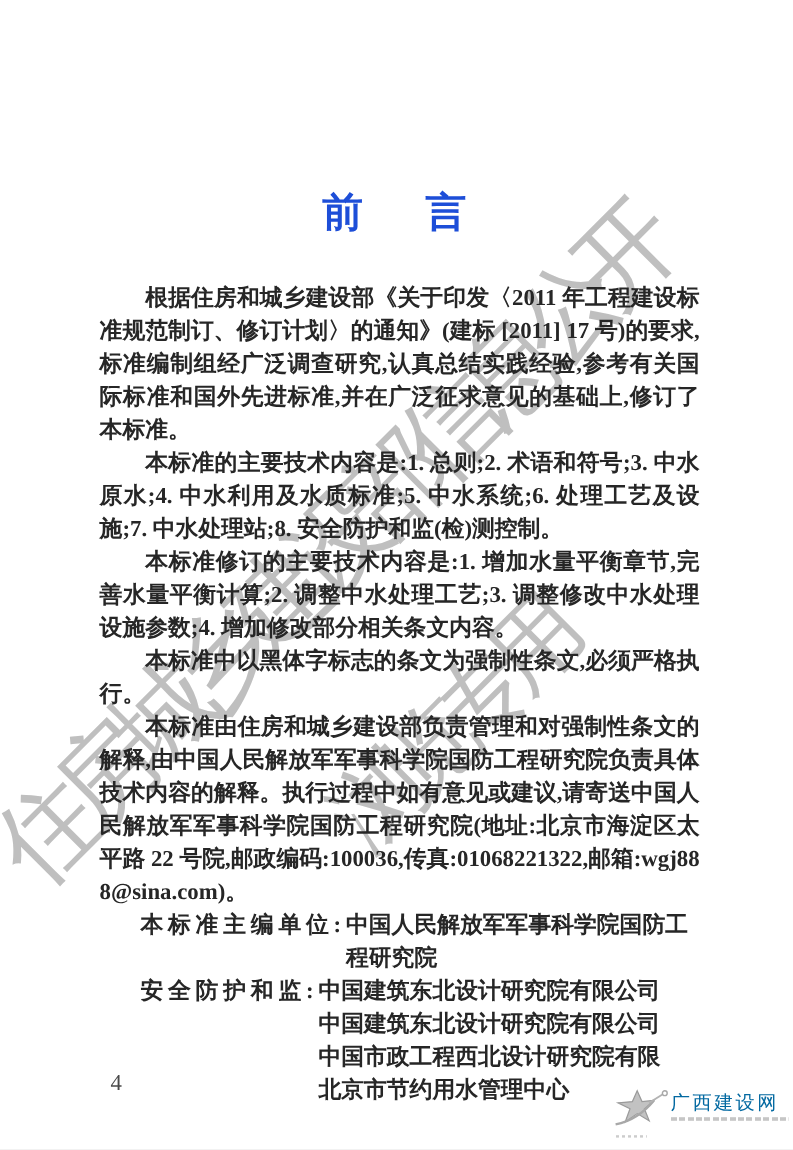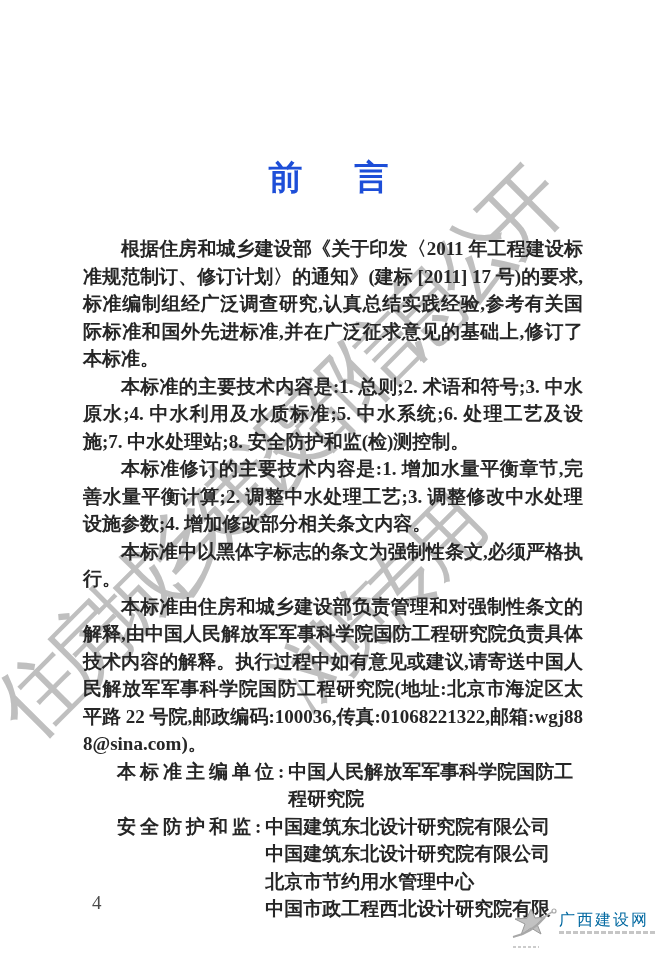--- a/index.html
+++ b/index.html
@@ -134,22 +134,22 @@
       <div class="unit-values">
         <p class="unit-line">中国人民解放军军事科学院国防工程研究院</p>
       </div>
     </div>
 
     <div class="unit-row">
       <span class="unit-label">安全防护和监:</span>
       <div class="unit-values">
         <p class="unit-line">中国建筑东北设计研究院有限公司</p>
         <p class="unit-line">中国建筑东北设计研究院有限公司</p>
+        <p class="unit-line">中国市政工程西北设计研究院有限</p>
         <p class="unit-line">北京市节约用水管理中心</p>
-        <p class="unit-line">中国市政工程西北设计研究院有限</p>
       </div>
     </div>
   </div>
 
   <div class="page-number">4</div>
 
   <div class="footer-logo">
     <div>
       <svg class="logo-star" width="46" height="42" viewBox="0 0 46 42">
         <path d="M20 6 L24 15 L34 14 L26 21 L30 31 L20 25 L10 32 L14 21 L4 16 L16 15 Z" fill="#c2c2c2" stroke="#9a9a9a" stroke-width="1"></path>

